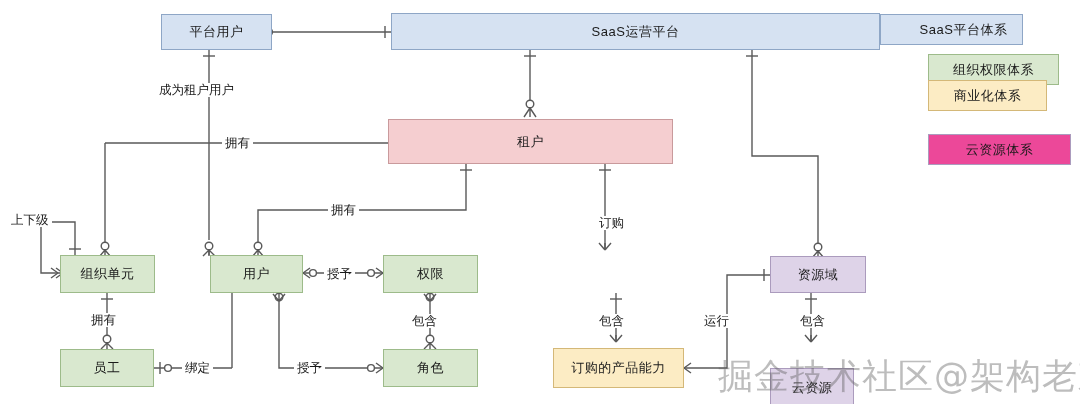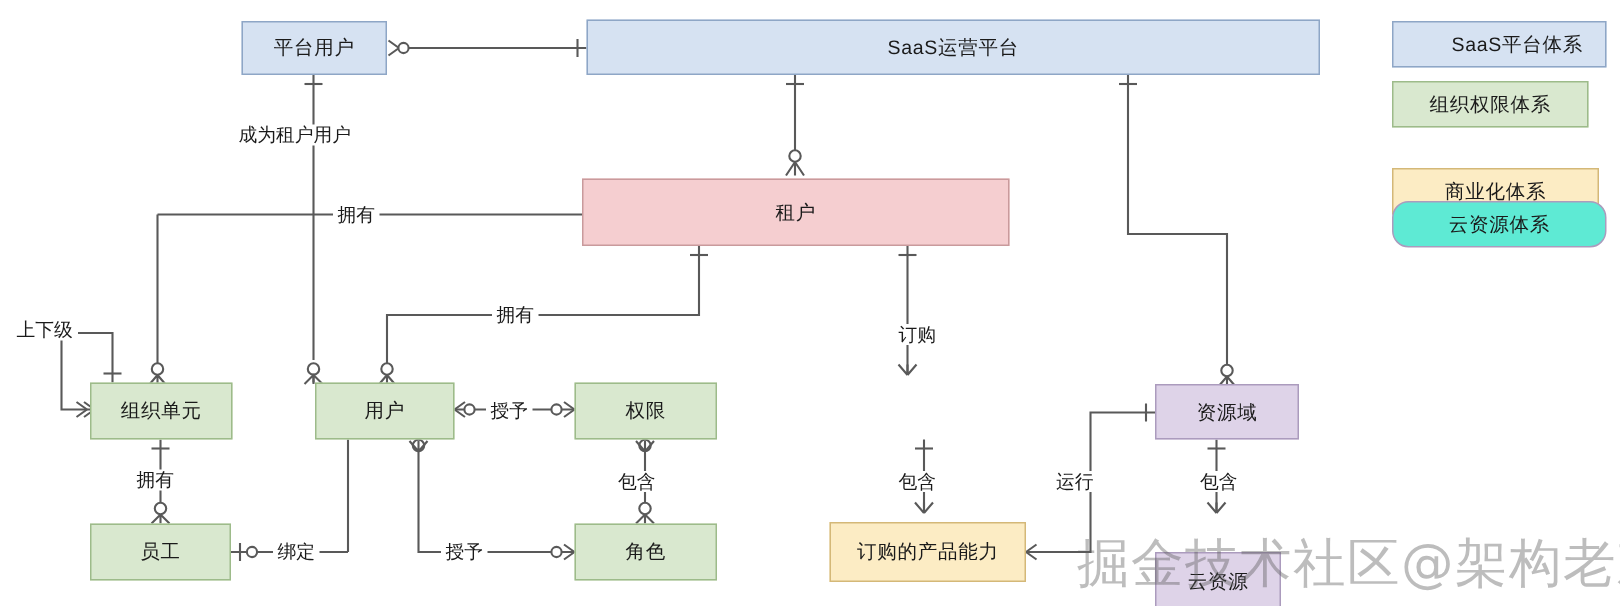--- a/index.html
+++ b/index.html
@@ -54,21 +54,21 @@
     justify-content: center;
     font-size: 13px;
     color: #1a1a1a;
     letter-spacing: .5px;
     white-space: nowrap;
     z-index: 3;
   }
   .legend-item.blue   { background: #d6e2f2; border-color: #8ea6c6; }
   .legend-item.green  { background: #d9e8cf; border-color: #9dbb8a; }
   .legend-item.yellow { background: #fcecc4; border-color: #d4b878; }
-  .legend-item.purple { background: #5eead4; border-color: #ab9bbd; border-radius: 11px; }
+  .legend-item.purple { background: #ec4899; border-color: #ab9bbd; }
 
   .edge-label {
     position: absolute;
     font-size: 12.5px;
     color: #1a1a1a;
     background: #ffffff;
     padding: 0 3px;
     white-space: nowrap;
     z-index: 4;
     line-height: 14px;
@@ -181,21 +181,21 @@
       <path d="M684,368 L691,363 M684,368 L691,373"></path>
       <line x1="764" y1="269" x2="764" y2="281"></line>
 
       <line x1="811" y1="293" x2="811" y2="342"></line>
       <line x1="805" y1="299" x2="817" y2="299"></line>
       <path d="M811,342 L805,335 M811,342 L817,335 M811,342 L811,335"></path>
 
     </g>
   </svg>
 
-  <div class="node blue" style="left: 161px; top: 14px; width: 97px; height: 36px;">平台用户</div>
+  <div class="node blue" style="left: 161px; top: 14px; width: 111px; height: 36px;">平台用户</div>
   <div class="node blue" style="left: 391px; top: 13px; width: 489px; height: 37px;">SaaS运营平台</div>
   <div class="node red" style="left: 388px; top: 119px; width: 285px; height: 45px;">租户</div>
   <div class="node green" style="left: 60px; top: 255px; width: 95px; height: 38px;">组织单元</div>
   <div class="node green" style="left: 210px; top: 255px; width: 93px; height: 38px;">用户</div>
   <div class="node green" style="left: 383px; top: 255px; width: 95px; height: 38px;">权限</div>
   <div class="node green" style="left: 60px; top: 349px; width: 94px; height: 38px;">员工</div>
   <div class="node green" style="left: 383px; top: 349px; width: 95px; height: 38px;">角色</div>
   <div class="node yellow" style="left: 553px; top: 348px; width: 131px; height: 40px;">订购的产品能力</div>
   <div class="node purple" style="left: 770px; top: 256px; width: 96px; height: 37px;">资源域</div>
   <div class="node purple" style="left: 770px; top: 348px; width: 84px; height: 40px; margin-top: 20px;">云资源</div>
@@ -207,20 +207,20 @@
   <div class="edge-label" style="left: 88px; top: 313px;">拥有</div>
   <div class="edge-label" style="left: 324px; top: 267px;">授予</div>
   <div class="edge-label" style="left: 182px; top: 361px;">绑定</div>
   <div class="edge-label" style="left: 294px; top: 361px;">授予</div>
   <div class="edge-label" style="left: 409px; top: 314px;">包含</div>
   <div class="edge-label" style="left: 596px; top: 216px;">订购</div>
   <div class="edge-label" style="left: 596px; top: 314px;">包含</div>
   <div class="edge-label" style="left: 701px; top: 314px;">运行</div>
   <div class="edge-label" style="left: 797px; top: 314px;">包含</div>
 
-  <div class="legend-item blue" style="left: 928px; top: 14px; width: 143px; height: 31px; padding-left: 24px;">SaaS平台体系</div>
+  <div class="legend-item blue" style="left: 880px; top: 14px; width: 143px; height: 31px; padding-left: 24px;">SaaS平台体系</div>
   <div class="legend-item green" style="left: 928px; top: 54px; width: 131px; height: 31px;">组织权限体系</div>
-  <div class="legend-item yellow" style="left: 928px; top: 112px; width: 138px; height: 31px;">商业化体系</div>
+  <div class="legend-item yellow" style="left: 928px; top: 80px; width: 119px; height: 31px;">商业化体系</div>
   <div class="legend-item purple" style="left: 928px; top: 134px; width: 143px; height: 31px;">云资源体系</div>
 
   <div class="watermark">掘金技术社区@架构老刺猬</div>
 
 </div>
 
 </body></html>

